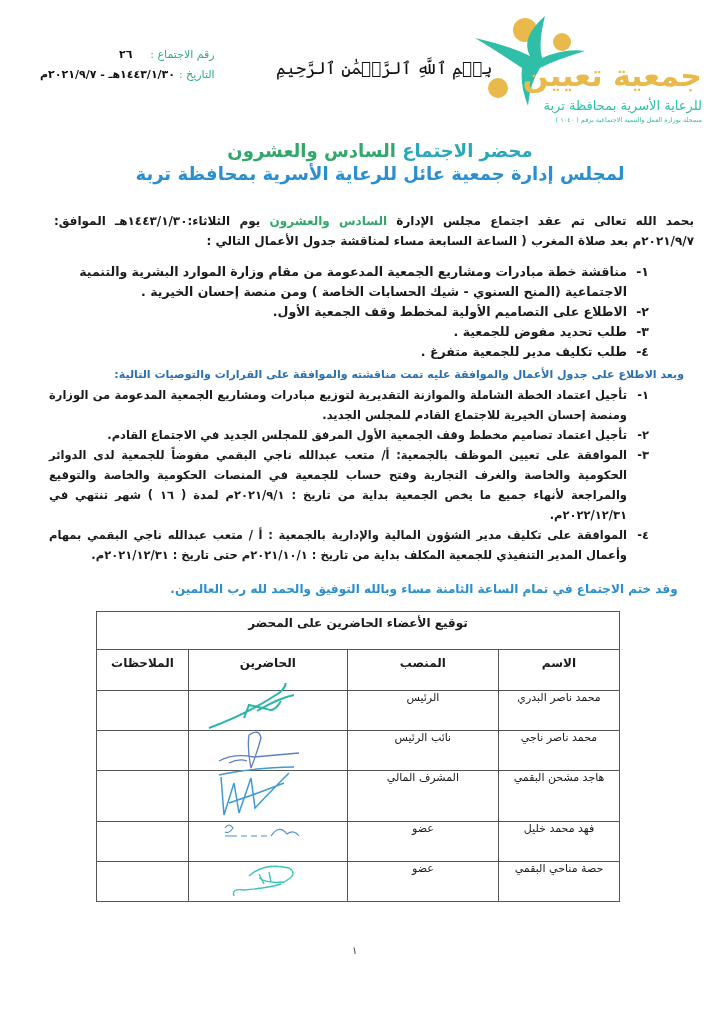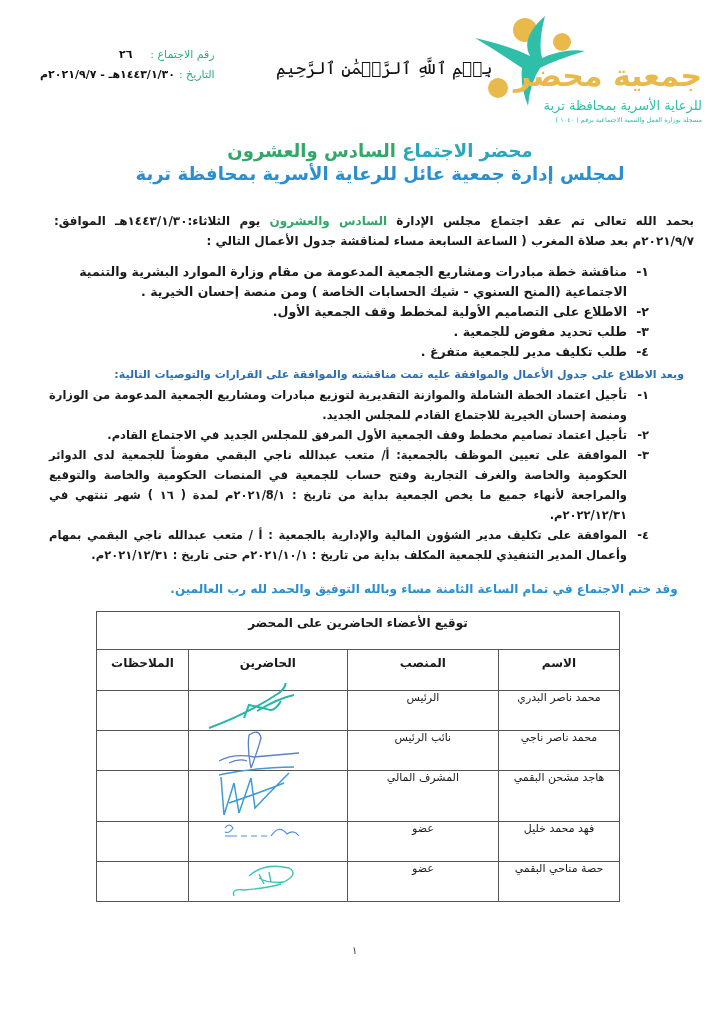--- a/index.html
+++ b/index.html
@@ -63,21 +63,21 @@
 
 <div class="page">
 
   <div class="abs logo">
     <svg width="140" height="100" viewBox="0 0 140 100">
       <circle cx="55" cy="22" r="12" fill="#e9b94c"></circle>
       <circle cx="92" cy="34" r="9" fill="#e9b94c"></circle>
       <circle cx="28" cy="80" r="10" fill="#e9b94c"></circle>
       <path d="M5 30 Q40 38 60 48 Q50 30 75 8 Q68 35 72 50 Q95 40 115 43 Q85 52 70 60 Q60 75 58 98 Q50 78 52 60 Q30 45 5 30 Z" fill="#2fbfa9"></path>
     </svg>
-    <div class="logo-name">جمعية محضر</div>
+    <div class="logo-name">جمعية تعيين</div>
     <div class="logo-sub">للرعاية الأسرية بمحافظة تربة</div>
     <div class="logo-sub2">مسجلة بوزارة العمل والتنمية الاجتماعية برقم ( ١٠٤٠ )</div>
   </div>
 
   <div class="abs basmala">بِسۡمِ ٱللَّهِ ٱلرَّحۡمَٰنِ ٱلرَّحِيمِ</div>
 
   <div class="abs meta">
     <div>
       <span class="lbl">رقم الاجتماع :</span>
       <span class="val" style="margin-right:14px;">٢٦</span>
@@ -121,21 +121,21 @@
     <div class="list-item">
       <span class="num">١-</span>
       <span>تأجيل اعتماد الخطة الشاملة والموازنة التقديرية لتوزيع مبادرات ومشاريع الجمعية المدعومة من الوزارة ومنصة إحسان الخيرية للاجتماع القادم للمجلس الجديد.</span>
     </div>
     <div class="list-item">
       <span class="num">٢-</span>
       <span>تأجيل اعتماد تصاميم مخطط وقف الجمعية الأول المرفق للمجلس الجديد في الاجتماع القادم.</span>
     </div>
     <div class="list-item">
       <span class="num">٣-</span>
-      <span>الموافقة على تعيين الموظف بالجمعية: أ/ متعب عبدالله ناجي البقمي مفوضاً للجمعية لدى الدوائر الحكومية والخاصة والغرف التجارية وفتح حساب للجمعية في المنصات الحكومية والخاصة والتوقيع والمراجعة لأنهاء جميع ما يخص الجمعية بداية من تاريخ : ٢٠٢١/8/١م لمدة ( ١٦ ) شهر تنتهي في ٢٠٢٢/١٢/٣١م.</span>
+      <span>الموافقة على تعيين الموظف بالجمعية: أ/ متعب عبدالله ناجي البقمي مفوضاً للجمعية لدى الدوائر الحكومية والخاصة والغرف التجارية وفتح حساب للجمعية في المنصات الحكومية والخاصة والتوقيع والمراجعة لأنهاء جميع ما يخص الجمعية بداية من تاريخ : ٢٠٢١/٩/١م لمدة ( ١٦ ) شهر تنتهي في ٢٠٢٢/١٢/٣١م.</span>
     </div>
     <div class="list-item">
       <span class="num">٤-</span>
       <span>الموافقة على تكليف مدير الشؤون المالية والإدارية بالجمعية : أ / متعب عبدالله ناجي البقمي بمهام وأعمال المدير التنفيذي للجمعية المكلف بداية من تاريخ : ٢٠٢١/١٠/١م حتى تاريخ : ٢٠٢١/١٢/٣١م.</span>
     </div>
   </div>
 
   <div class="abs closing">وقد ختم الاجتماع في تمام الساعة الثامنة مساء وبالله التوفيق والحمد لله رب العالمين.</div>
 
   <table class="sig-table">

